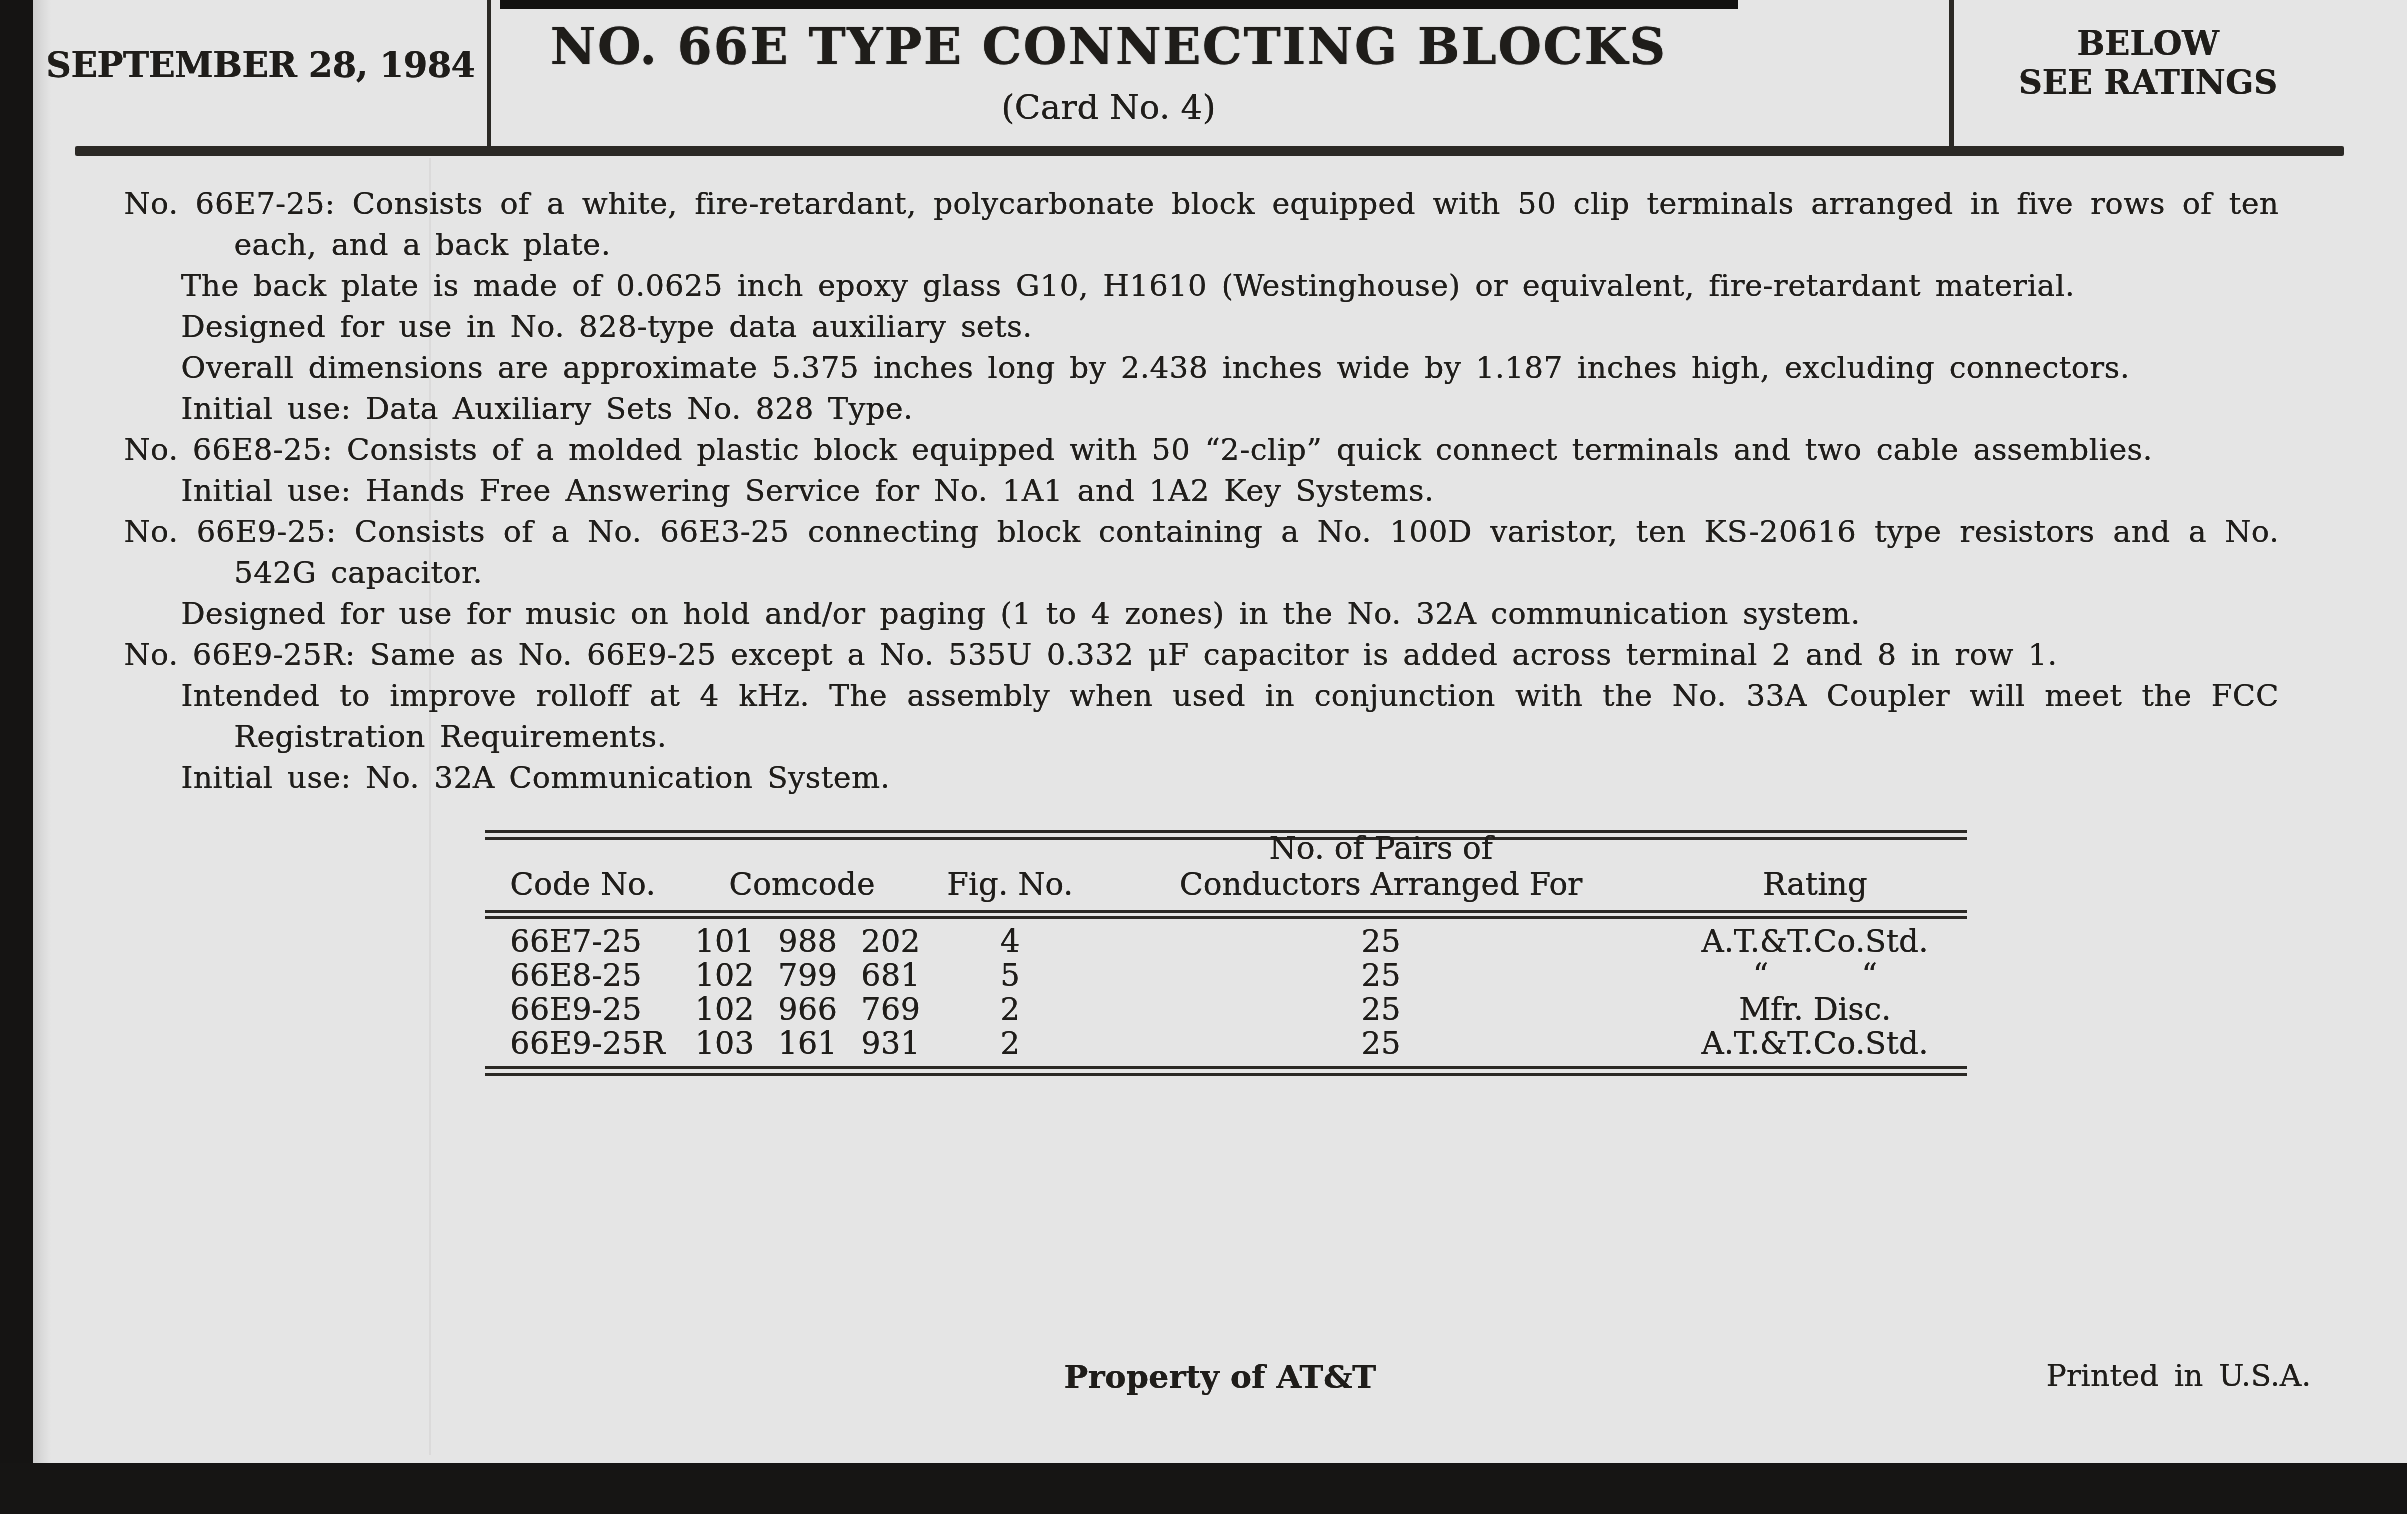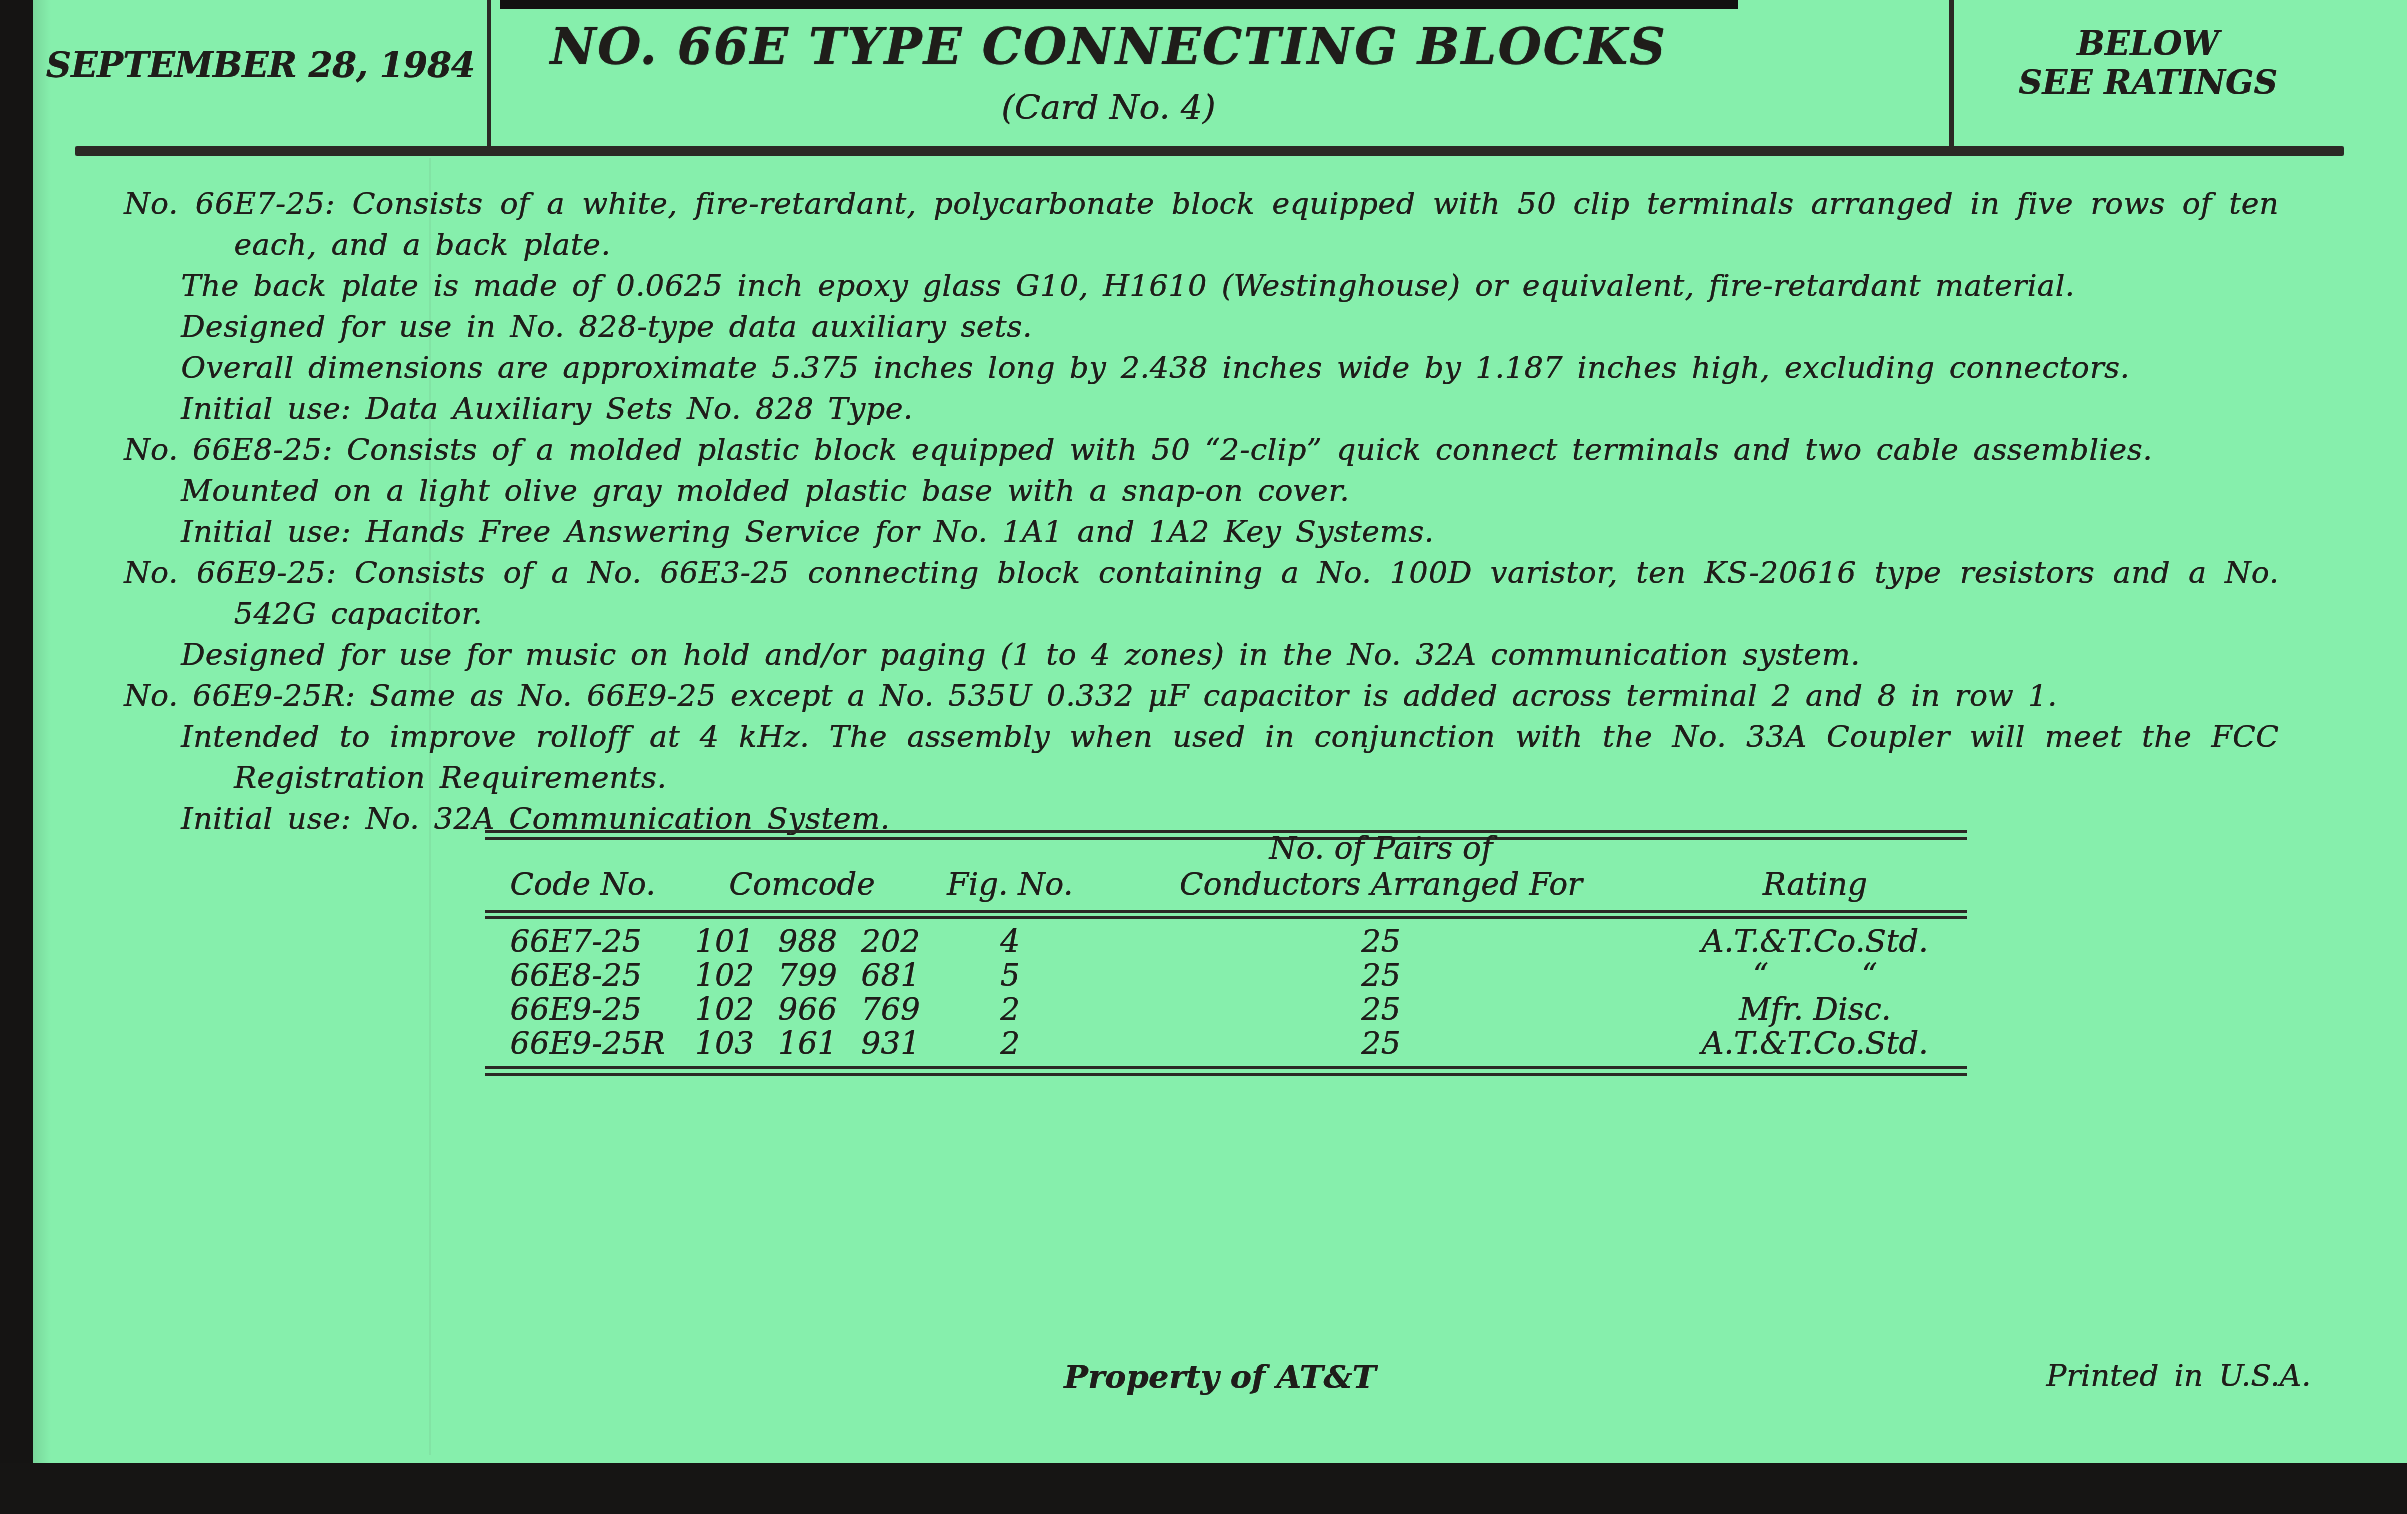--- a/index.html
+++ b/index.html
@@ -1,17 +1,17 @@
 <!DOCTYPE html>
 <html><head>
 <meta charset="utf-8">
 <style>
   html,body{margin:0;padding:0;background:#000;}
-  .stage{position:relative;width:2408px;height:1515px;background:#86efac;overflow:hidden;
-         font-family:"DejaVu Serif","Liberation Serif",serif;color:#1f1d1a;font-style:italic;}
+  .stage{position:relative;width:2408px;height:1515px;background:#e5e5e5;overflow:hidden;
+         font-family:"DejaVu Serif","Liberation Serif",serif;color:#1f1d1a;}
   
   .edge-left{position:absolute;left:0;top:0;width:33px;height:1465px;background:#151413;}
   .edge-left-shade{position:absolute;left:33px;top:0;width:18px;height:1465px;
                    background:linear-gradient(90deg,rgba(0,0,0,.10),rgba(0,0,0,0));}
   .edge-bottom{position:absolute;left:0;top:1463px;width:2408px;height:51px;background:#161514;}
   .edge-top{position:absolute;left:500px;top:0;width:1238px;height:9px;background:#121110;}
   .crease{position:absolute;left:429px;top:158px;width:2px;height:1297px;background:rgba(60,55,45,.06);}
   
   .hdr-rule{position:absolute;left:75px;top:146px;width:2269px;height:10px;background:#2b2925;border-radius:2px;}
   .vline{position:absolute;top:0;background:#2b2925;}
@@ -79,21 +79,20 @@
   <div class="vline vline-right"></div>
 
   <div class="body-text">
     <div class="bl l0 j">No. 66E7-25: Consists of a white, fire-retardant, polycarbonate block equipped with 50 clip terminals arranged in five rows of ten</div>
     <div class="bl l2">each, and a back plate.</div>
     <div class="bl l1">The back plate is made of 0.0625 inch epoxy glass G10, H1610 (Westinghouse) or equivalent, fire-retardant material.</div>
     <div class="bl l1">Designed for use in No. 828-type data auxiliary sets.</div>
     <div class="bl l1">Overall dimensions are approximate 5.375 inches long by 2.438 inches wide by 1.187 inches high, excluding connectors.</div>
     <div class="bl l1">Initial use: Data Auxiliary Sets No. 828 Type.</div>
     <div class="bl l0">No. 66E8-25: Consists of a molded plastic block equipped with 50 “2-clip” quick connect terminals and two cable assemblies.</div>
-    <div class="bl l1">Mounted on a light olive gray molded plastic base with a snap-on cover.</div>
     <div class="bl l1">Initial use: Hands Free Answering Service for No. 1A1 and 1A2 Key Systems.</div>
     <div class="bl l0 j">No. 66E9-25: Consists of a No. 66E3-25 connecting block containing a No. 100D varistor, ten KS-20616 type resistors and a No.</div>
     <div class="bl l2">542G capacitor.</div>
     <div class="bl l1">Designed for use for music on hold and/or paging (1 to 4 zones) in the No. 32A communication system.</div>
     <div class="bl l0">No. 66E9-25R: Same as No. 66E9-25 except a No. 535U 0.332 μF capacitor is added across terminal 2 and 8 in row 1.</div>
     <div class="bl l1 j">Intended to improve rolloff at 4 kHz. The assembly when used in conjunction with the No. 33A Coupler will meet the FCC</div>
     <div class="bl l2">Registration Requirements.</div>
     <div class="bl l1">Initial use: No. 32A Communication System.</div>
   </div>
 

